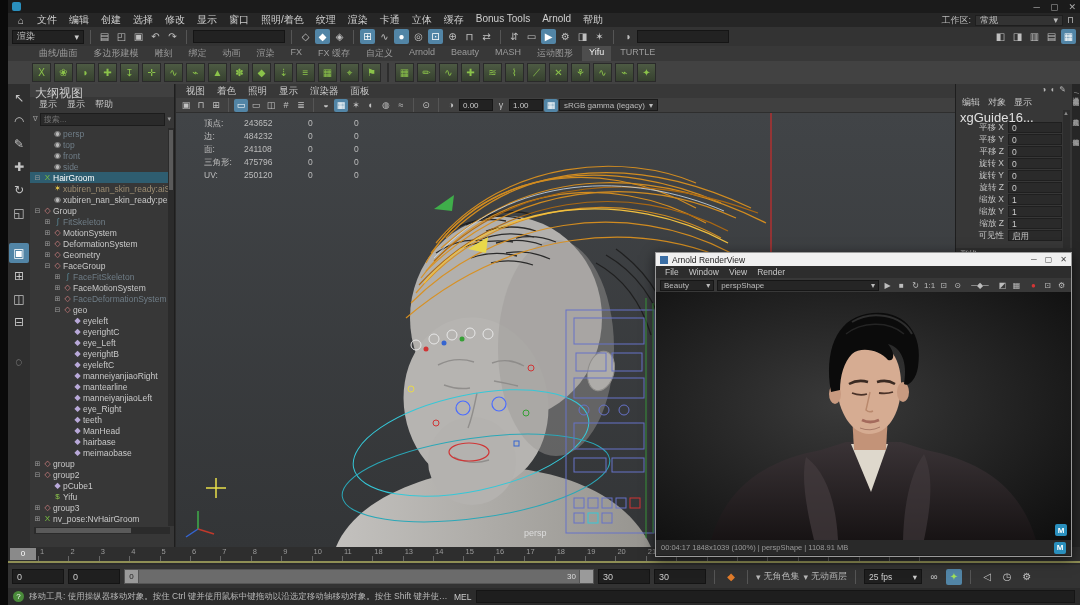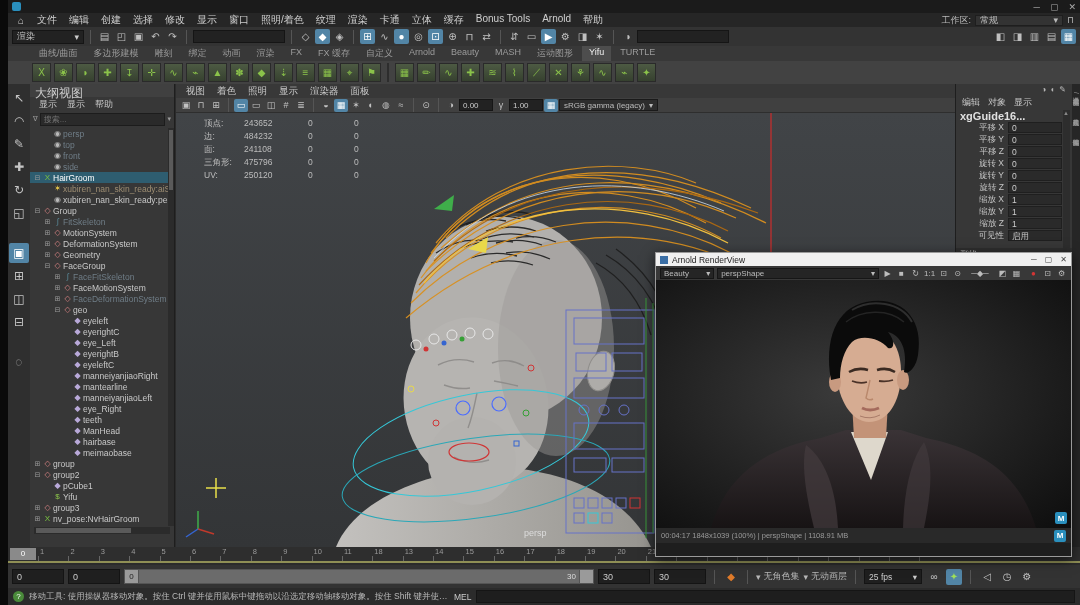--- a/index.html
+++ b/index.html
@@ -68,21 +68,21 @@
   .hudrow .hl{width:40px;}
   .hudrow .h1{width:64px;}
   .hudrow .h2{width:46px;}
   .hudrow .h3{width:40px;}
   .persplabel{position:absolute;left:348px;top:444px;font-size:9px;color:#dcdcdc;}
   
   .channelbox{left:955px;top:84px;width:117px;height:463px;background:#373737;border-left:1px solid #1e1e1e;font-size:8.5px;overflow:hidden;}
   .cbicons{height:12px;display:flex;justify-content:flex-end;gap:4px;padding:1px 6px;color:#b5b5b5;font-size:8px;}
   .cbmenus{height:13px;display:flex;gap:1px;font-size:9px;color:#c5c5c5;padding-left:2px;align-items:center;}
   .cbmenus .mi{padding:0 4px;}
-  .cbnode{height:13px;color:#e0e0e0;font-weight:bold;padding:1px 4px;font-size:11px;}
+  .cbnode{height:13px;color:#e0e0e0;font-weight:normal;padding:1px 4px;font-size:13px;}
   .chrow{height:12px;display:flex;align-items:flex-start;}
   .chrow .chlabel{width:52px;text-align:right;padding-right:4px;color:#c5c5c5;}
   .chrow .chval{flex:1;background:#2a2a2a;border:1px solid #1f1f1f;height:11px;color:#ccc;padding:0 3px;margin-right:10px;}
   .cbsection{height:12px;background:#2f2f2f;color:#bbb;padding:1px 4px;margin-top:6px;}
   .cbvscroll{position:absolute;right:2px;top:26px;width:7px;height:420px;background:#2d2d2d;}
   .cbvscroll::after{content:"▲";position:absolute;top:0;left:0;font-size:6px;color:#888;}
   
   .righttabs{left:1072px;top:84px;width:8px;height:463px;background:#262626;display:flex;flex-direction:column;gap:20px;padding-top:8px;overflow:hidden;}
   .rtab{writing-mode:vertical-rl;font-size:6.5px;color:#9a9a9a;white-space:nowrap;}
   
@@ -843,20 +843,28 @@
   <div class="abs arnold">
     <div class="arv-title">
       <span class="arv-logo"></span>
       <span>Arnold RenderView</span>
       <span class="winbtns">
         <span>─</span>
         <span>▢</span>
         <span>✕</span>
       </span>
     </div>
+    <div class="arv-menus">
+      <div style="display:flex;">
+          <span class="mi">File</span>
+          <span class="mi">Window</span>
+          <span class="mi">View</span>
+          <span class="mi">Render</span>
+        </div>
+    </div>
     <div class="arv-toolbar">
       <span class="arv-dd" style="width:56px;">
         <span>Beauty</span>
         <span>▾</span>
       </span>
       <span class="arv-dd" style="width:168px;">
         <span>perspShape</span>
         <span>▾</span>
       </span>
       <span class="aic">▶</span>

